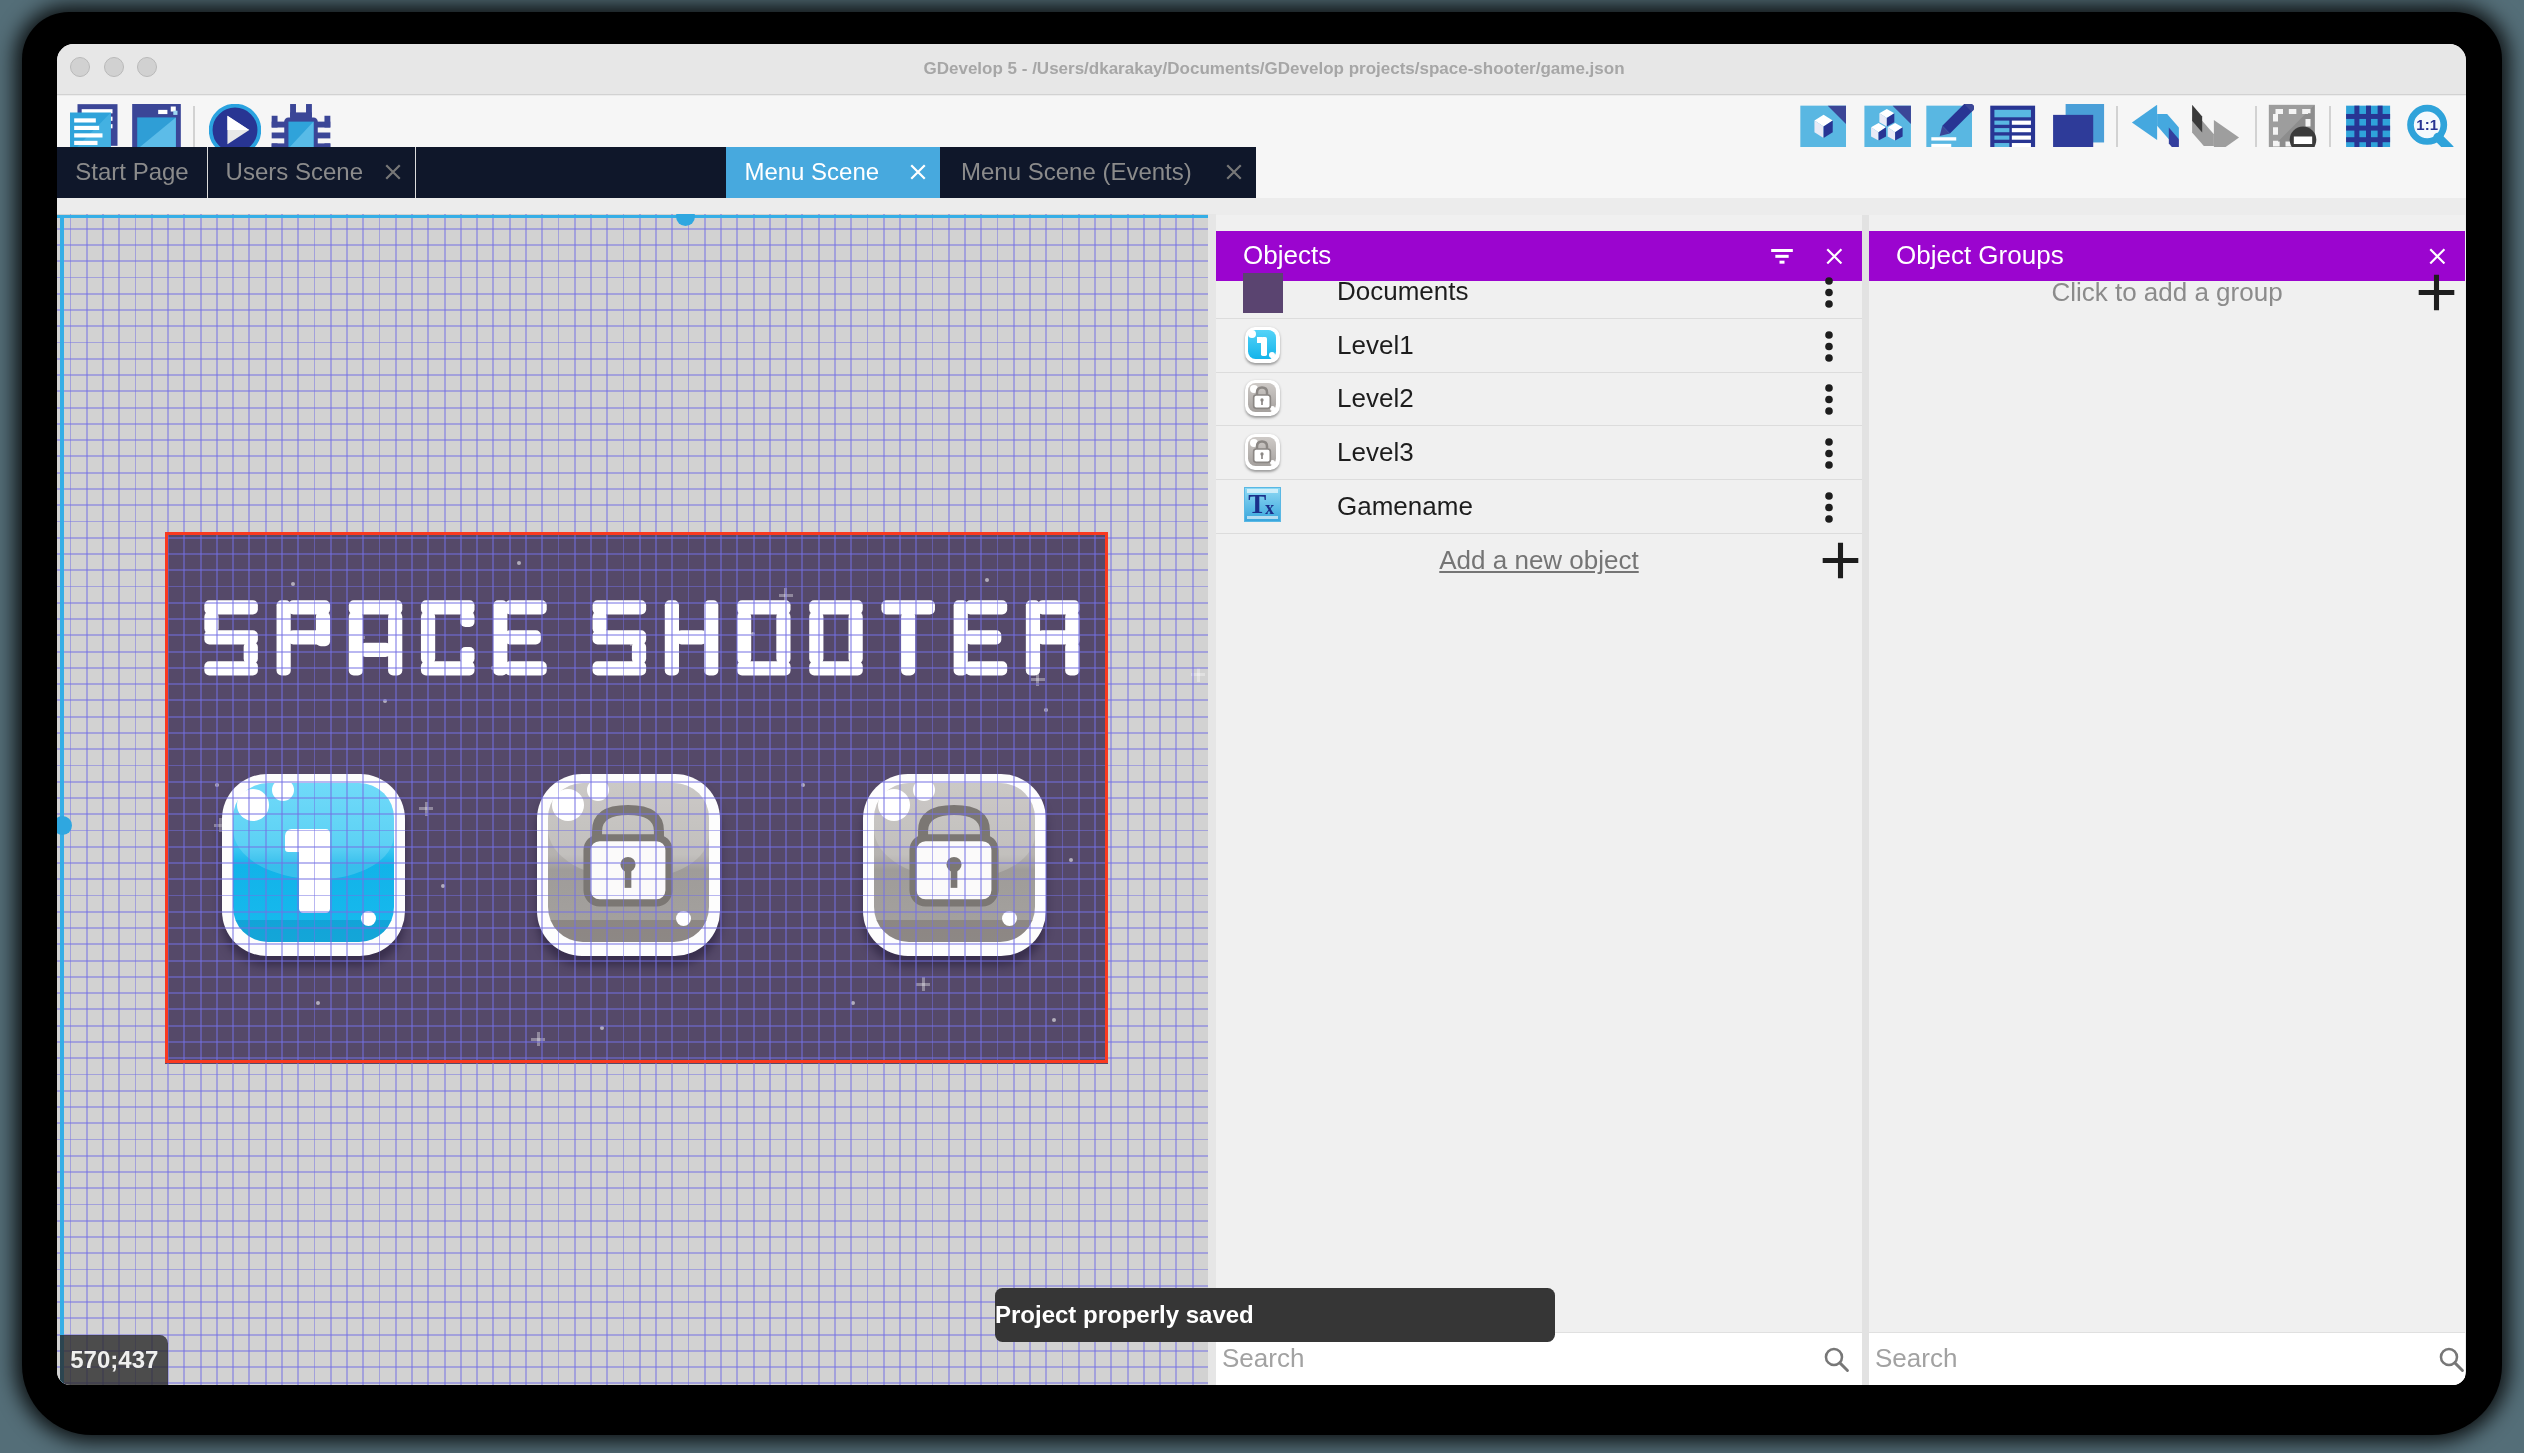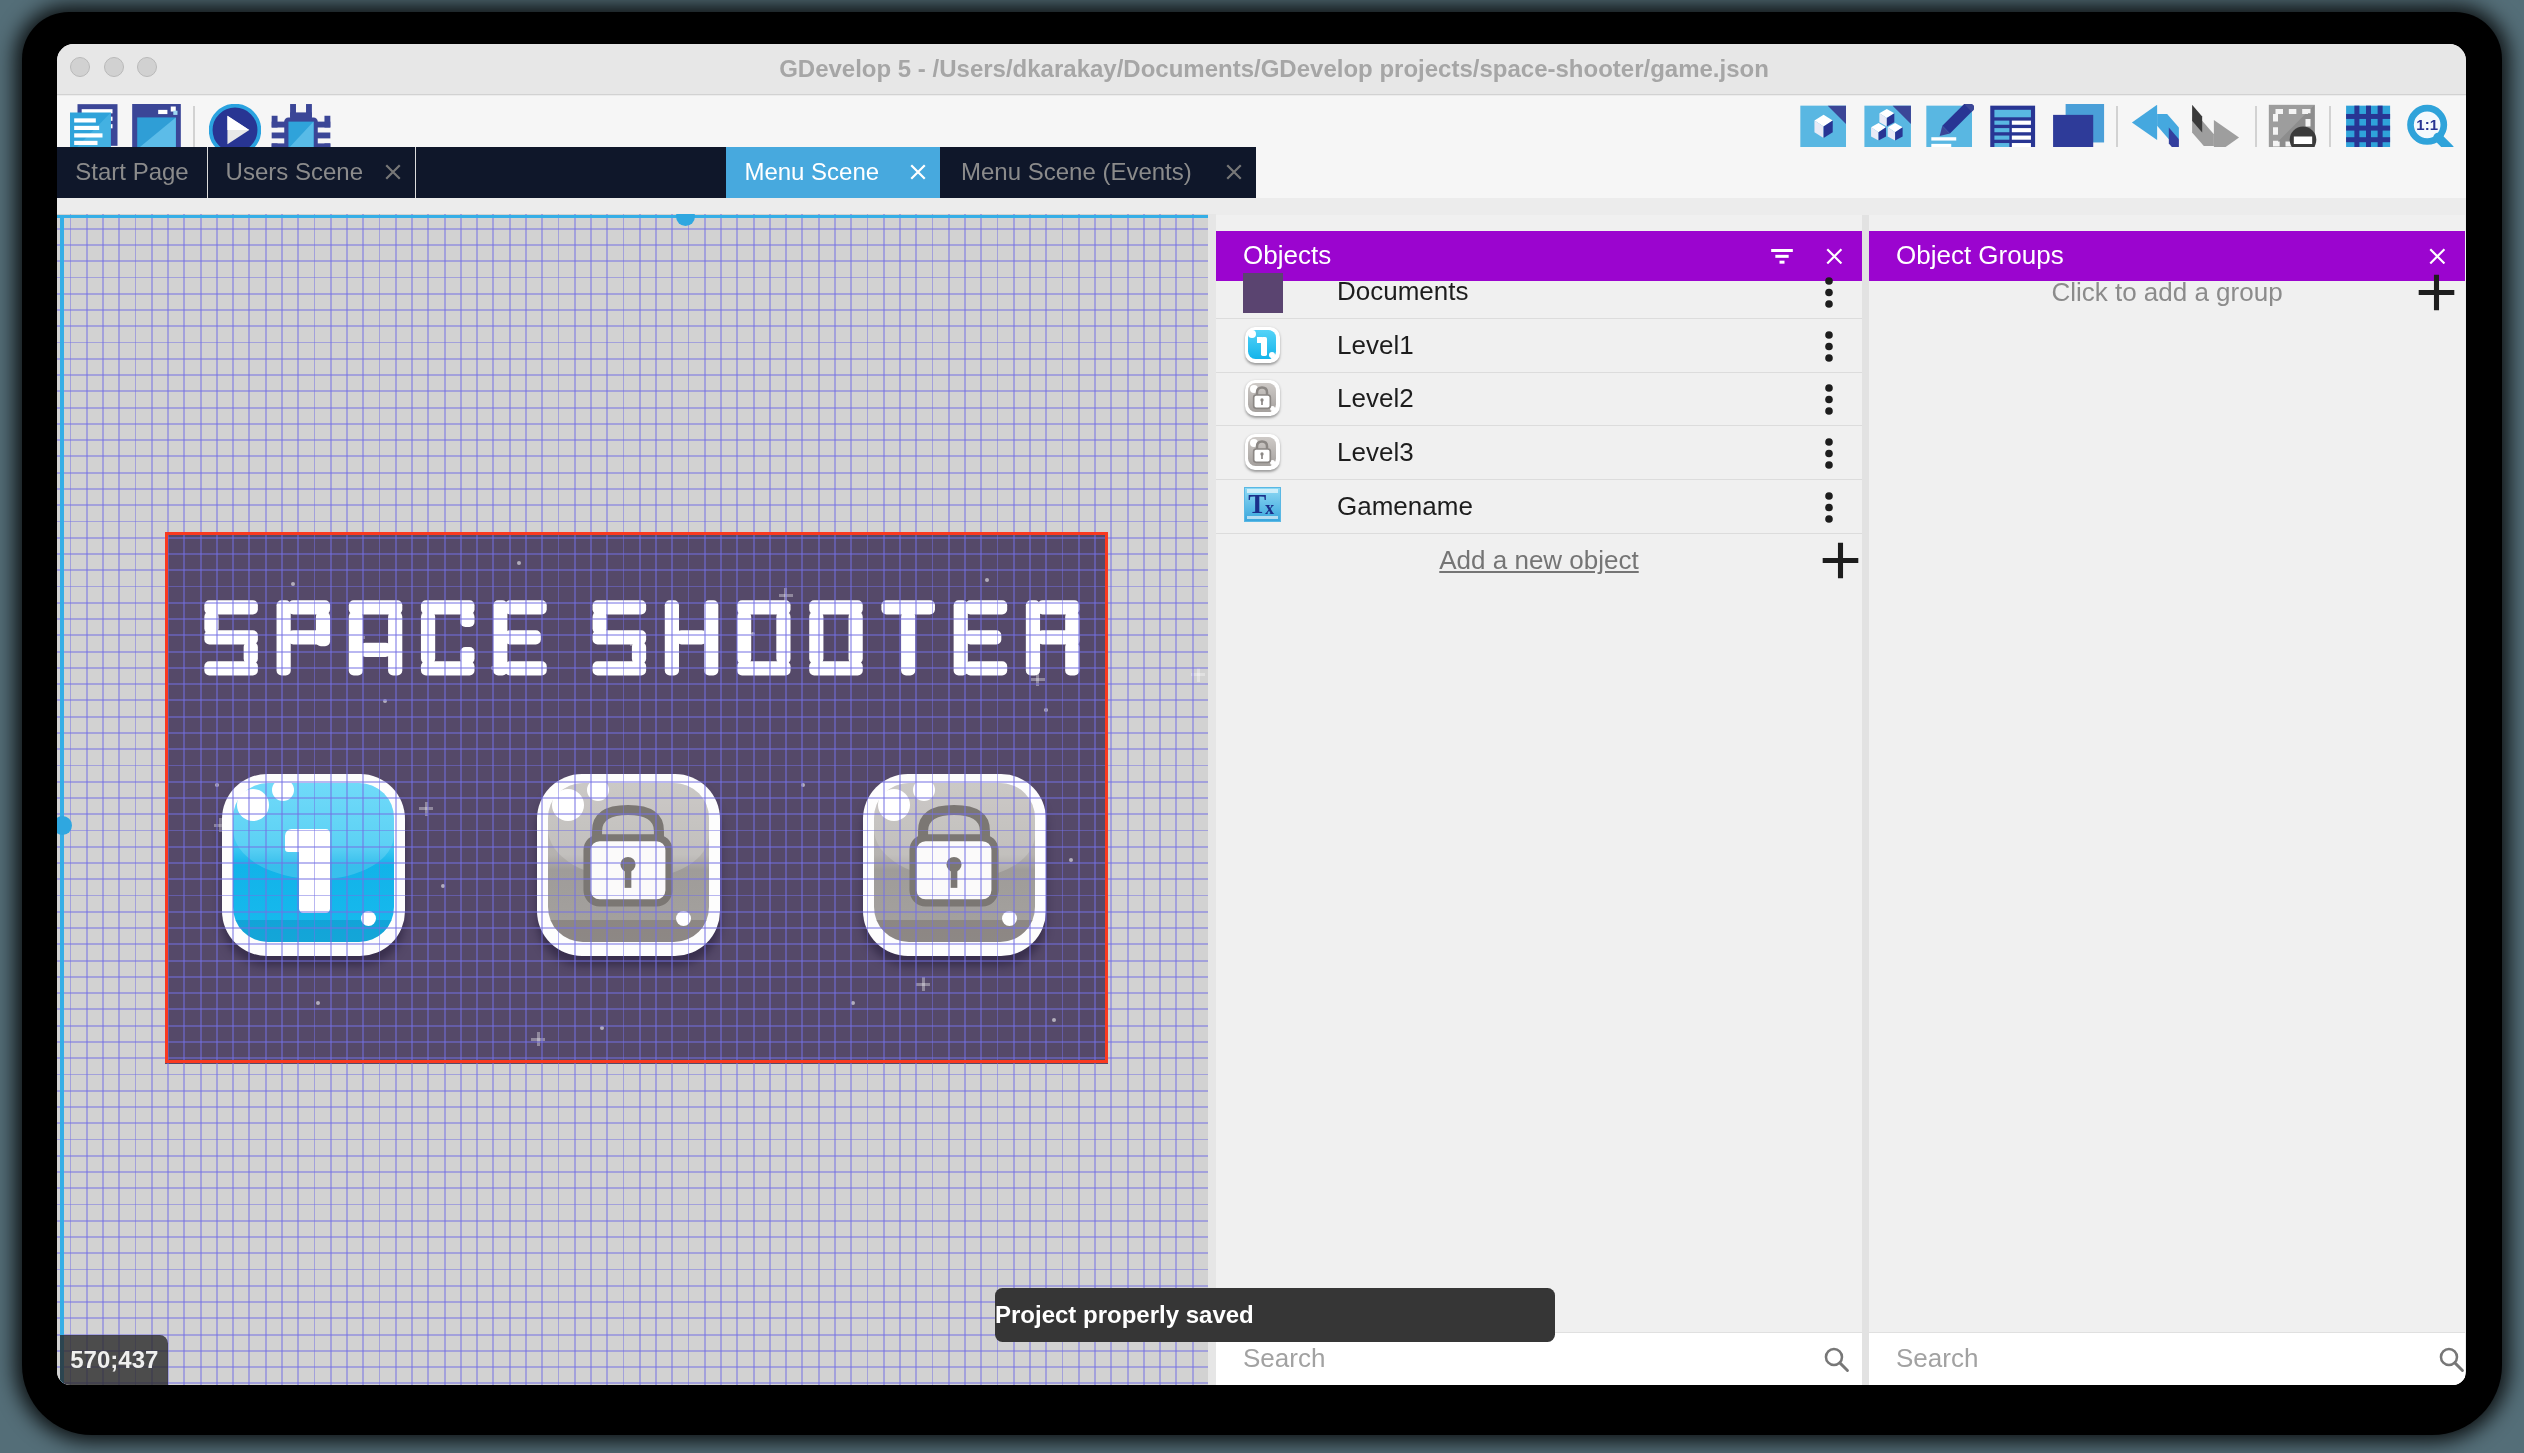--- a/index.html
+++ b/index.html
@@ -8,21 +8,21 @@
   .shadow{position:absolute;left:22px;top:11.7px;width:2480px;height:1423px;border-radius:47px 47px 70px 70px;
           background:#000;box-shadow:0 0 20px 6.7px rgba(0,0,0,0.85);}
   .win{position:absolute;left:57px;top:44px;width:2409px;height:1341px;border-radius:16.7px 16.7px 13.4px 13.4px;
        background:#ececec;overflow:hidden;}
   
   .titlebar{position:absolute;left:0;top:0;width:100%;height:50px;background:#e7e7e7;
             border-bottom:1.7px solid #d2d2d2;}
   .tl{position:absolute;top:13.4px;width:20px;height:20px;border-radius:50%;
       background:#d1d1d1;border:0.8px solid #b9b9b9;box-sizing:border-box;}
   .title{position:absolute;top:0;left:0;width:100%;height:52px;line-height:50px;text-align:center;
-         font-size:24px;font-weight:bold;color:#a6a6a6;text-indent:25px;}
+         font-size:17px;font-weight:bold;color:#a6a6a6;text-indent:25px;}
   
   .toolbar{position:absolute;left:0;top:52px;width:100%;height:67px;background:#f6f6f6;}
   .tsep{position:absolute;top:10px;width:1.7px;height:45px;background:#d2d2d2;}
   .ticon{position:absolute;top:6.7px;}
   
   .tabbar{position:absolute;left:0;top:103px;width:100%;height:51px;background:#0f172a;}
   .tab{position:absolute;top:0;height:51px;box-sizing:border-box;border-right:1.7px solid #dcdcdc;
        color:#8b8b8b;font-size:24px;}
   .tab .lbl{position:absolute;top:0;line-height:49px;white-space:nowrap;}
   .tab.active{background:#47a9de;color:#fff;border-right:none;}
@@ -47,21 +47,21 @@
   .bub3{position:absolute;right:29px;bottom:30px;width:15px;height:15px;border-radius:50%;background:#fff;}
   
   .panel{position:absolute;top:171px;bottom:0;background:#f0f0f0;}
   .phead{position:absolute;left:0;top:16px;width:100%;height:50px;background:#9b05cf;color:#fff;}
   .phead .ptitle{position:absolute;left:27px;top:0;line-height:49px;font-size:26px;}
   .prow{position:absolute;left:0;width:100%;height:54px;border-bottom:1.7px solid #dcdcdc;box-sizing:border-box;}
   .rowlbl{position:absolute;left:121px;top:0;line-height:52px;font-size:26px;color:#1d1d1d;}
   .dots{position:absolute;right:28px;top:11px;}
   .searchbar{position:absolute;left:0;bottom:0;width:100%;height:52px;background:#fff;
              border-top:0.8px solid #e0e0e0;}
-  .searchbar .ph{position:absolute;left:27px;top:0;line-height:50px;font-size:26px;color:#a2a2a2;}
+  .searchbar .ph{position:absolute;left:6px;top:0;line-height:50px;font-size:26px;color:#a2a2a2;}
   .toast{position:absolute;left:938px;top:1244px;width:560px;height:54px;background:#363636;
          border-radius:7.5px;color:#fff;font-size:24px;line-height:54px;z-index:40;}
   .toast span{font-weight:bold;}
 </style>
 </head>
 <body>
 <div class="shadow"></div>
 <div class="win">
   <div class="titlebar">
     <div class="tl" style="left:13.4px;"></div>

